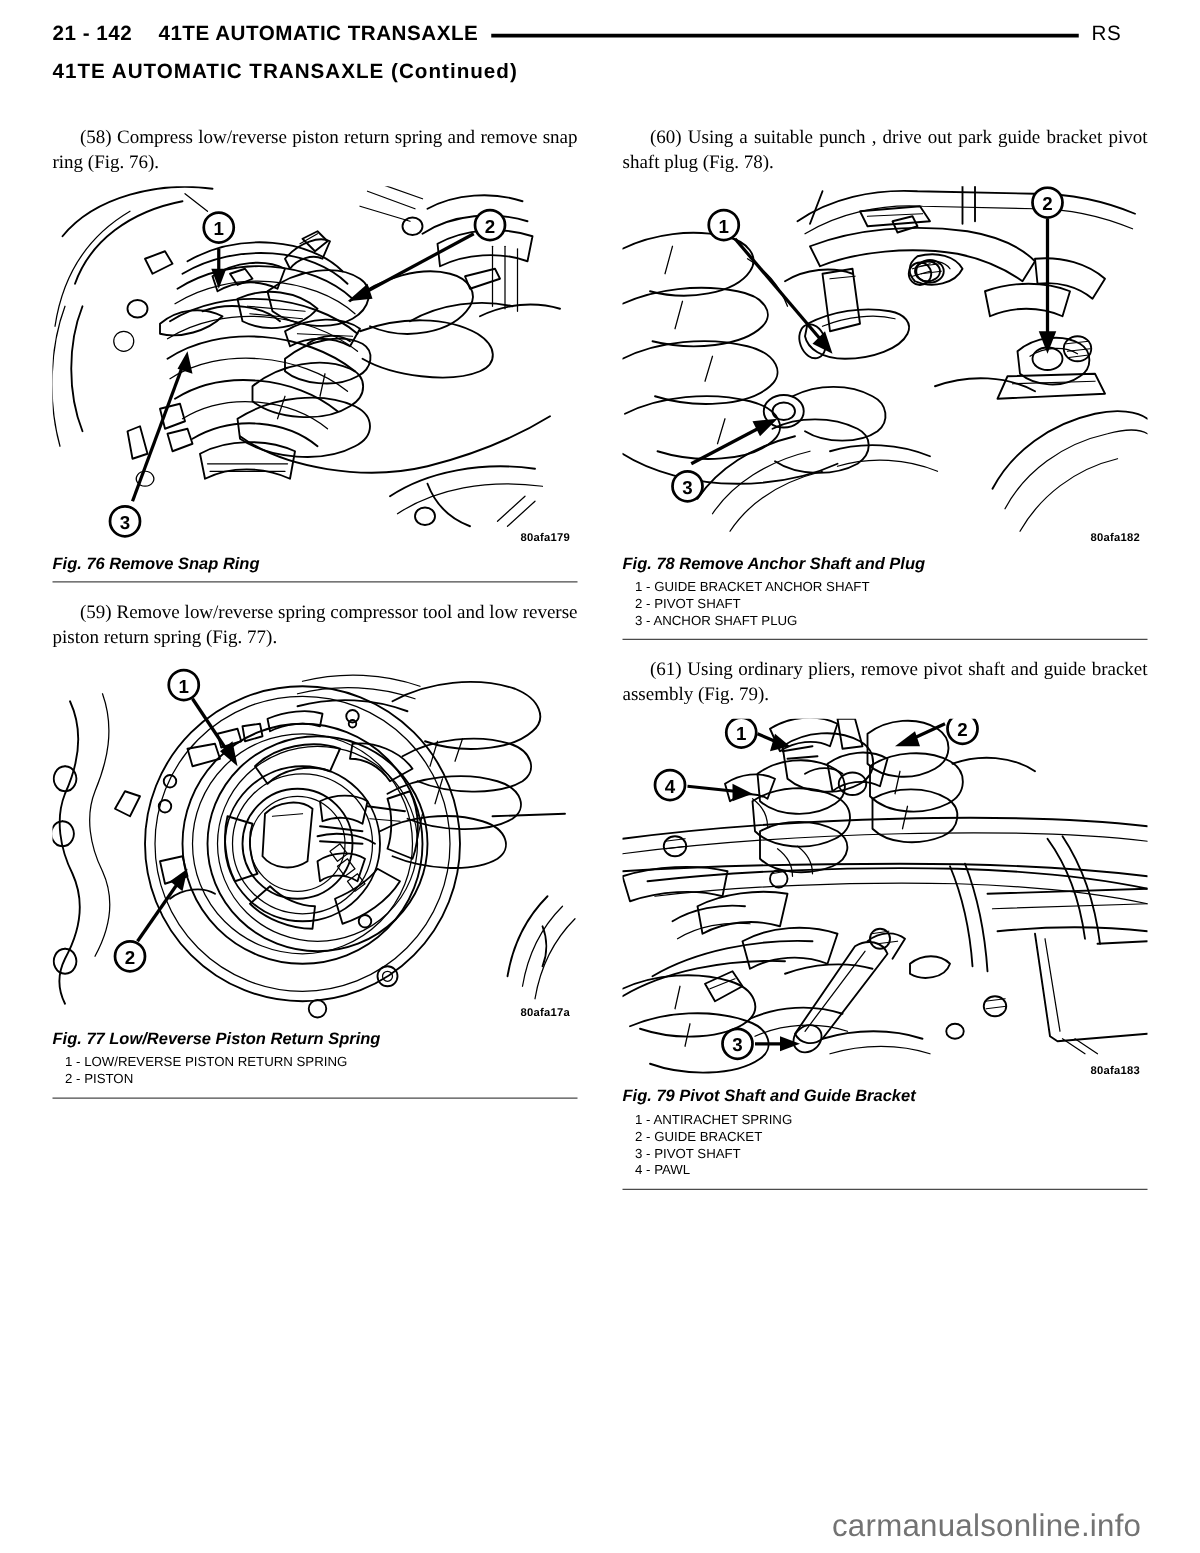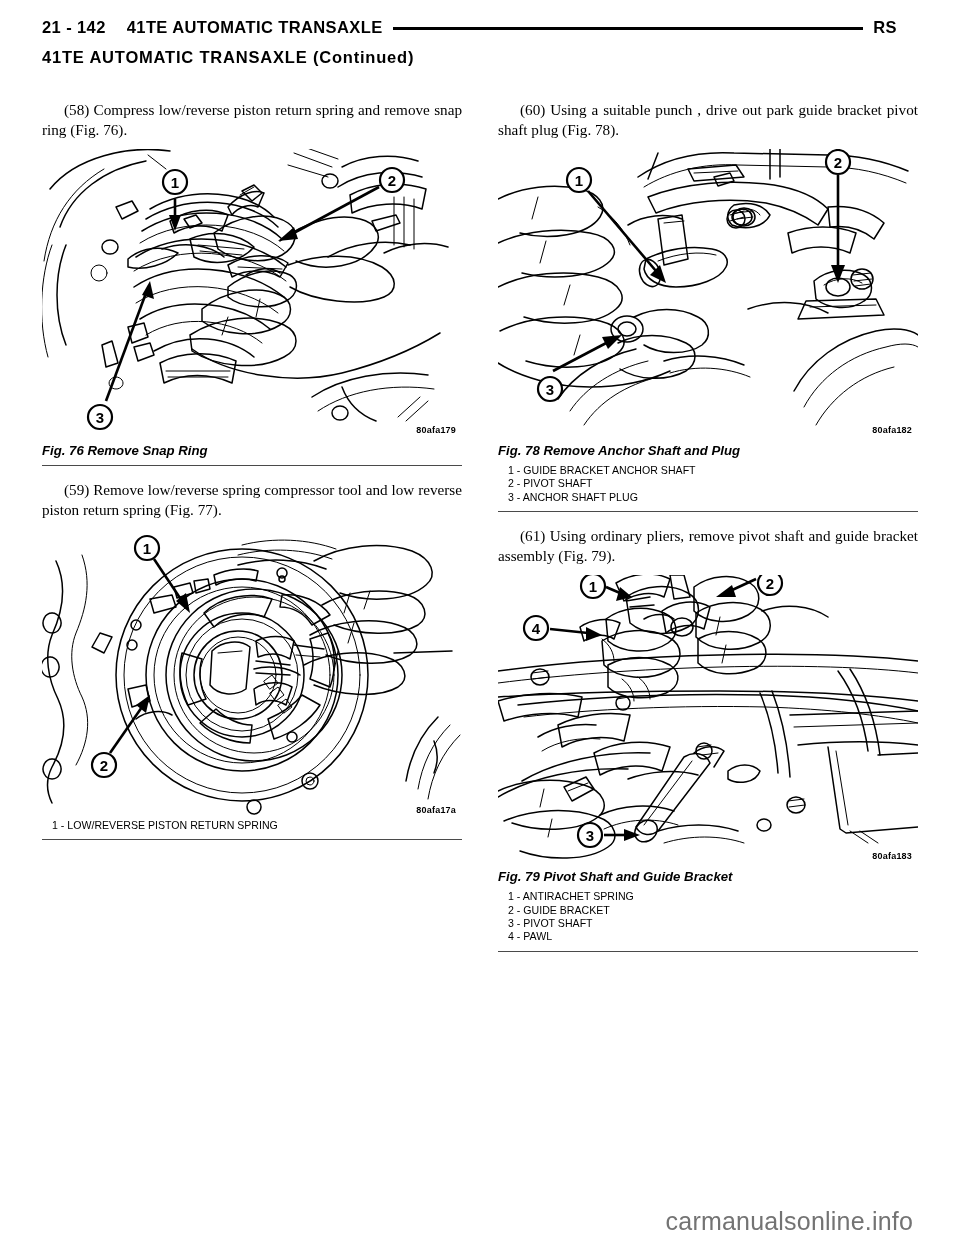--- a/index.html
+++ b/index.html
@@ -38,21 +38,21 @@
   .runhead-rule {
     flex: 1 1 auto;
     height: 0;
     border-top: 3px solid #000;
     margin: 0 10px 0 10px;
     position: relative;
     top: 1px;
   }
   .runhead-right {
     font-family: "Liberation Sans", sans-serif;
-    font-weight: bold;
+    font-weight: normal;
     font-size: 16.5px;
     letter-spacing: 0.4px;
   }
 
   
   .section-heading {
     position: absolute;
     left: 42px;
     top: 48px;
     font-family: "Liberation Sans", sans-serif;
@@ -372,22 +372,24 @@
 
             <g>
               <line class="lead" x1="68" y1="224" x2="100" y2="178"></line>
               <polygon class="art-fill" points="108,166 104,184 94,176"></polygon>
               <circle class="callout-circle" cx="62" cy="236" r="12"></circle>
               <text class="callout-text" x="62" y="242">2</text>
             </g>
           </svg>
           <div class="fig-id">80afa17a</div>
         </div>
+        <div class="figure-caption">Fig. 77 Low/Reverse Piston Return Spring</div>
         <ul class="legend">
           <li>1 - LOW/REVERSE PISTON RETURN SPRING</li>
+          <li>2 - PISTON</li>
         </ul>
         <hr class="figure-rule">
       </div>
     </div>
 
     <div class="col col-right">
 
       <p class="step">(60) Using a suitable punch , drive out park guide bracket pivot shaft plug (Fig. 78).</p>
 
       <div class="figure">

